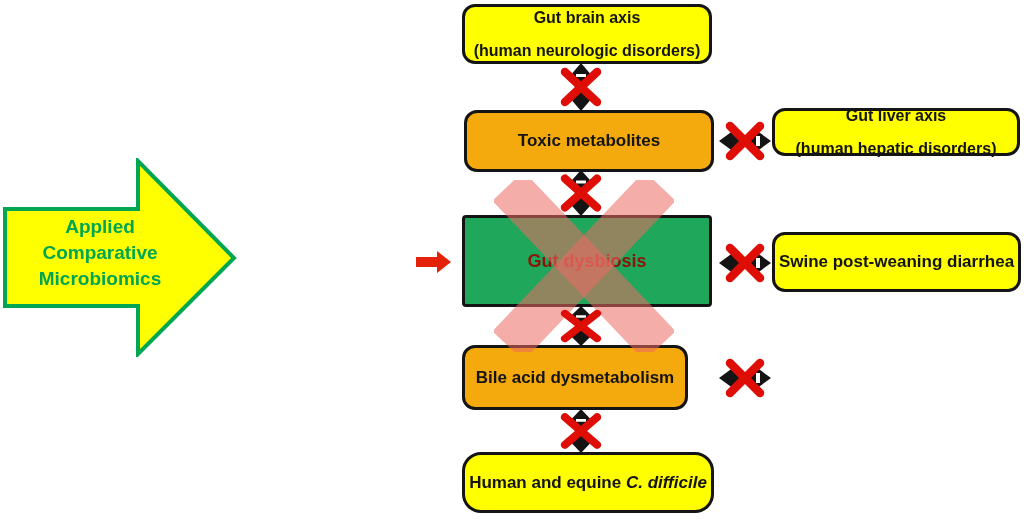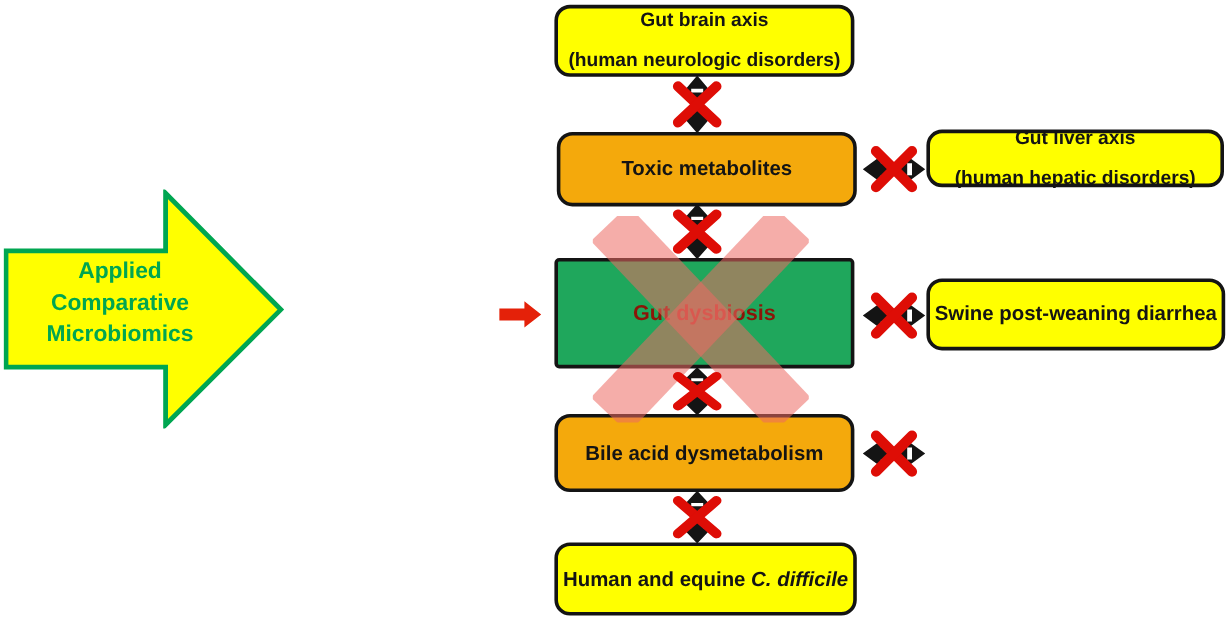--- a/index.html
+++ b/index.html
@@ -18,22 +18,22 @@
   .node.yellow{background:var(--yellow,#ffff00);}
   .node.orange{background:var(--orange,#f4a90c);}
   .node.green {background:var(--green,#1fa75c);}
   .fs1{font-size:17px;}
   .fs2{font-size:16px; line-height:21px;gap:12px;}
 
   
   .n-gutbrain {left:462px; top:4px;   width:250px; height:60px;}
   .n-toxic    {left:440px; top:110px; width:250px; height:62px;margin-left:24px;}
   .n-dysbiosis{left:462px; top:215px; width:250px; height:92px; border-radius:4px;}
-  .n-bile     {left:462px; top:345px; width:250px; height:65px;}
-  .n-cdiff    {left:462px; top:452px; width:252px; height:61px;}
+  .n-bile     {left:462px; top:345px; width:226px; height:65px;}
+  .n-cdiff    {left:462px; top:452px; width:252px; height:61px;border-radius:19px;}
   .n-gutliver {left:772px; top:108px; width:248px; height:48px;}
   .n-swine    {left:772px; top:232px; width:249px; height:60px;}
   .n-canine   {left:773px; top:346px; width:247px; height:62px;}
   .n-precision{left:242px; top:220px; width:168px; height:88px; border-radius:16px;
                color:var(--gold-text,#ffd918); font-size:16.5px; line-height:22px;}
 
   .n-dysbiosis .lbl{position:relative; z-index:4; font-size:18px; color:var(--dark-red-text,#8b1508);}
   .italic{font-style:italic;}
 
   

